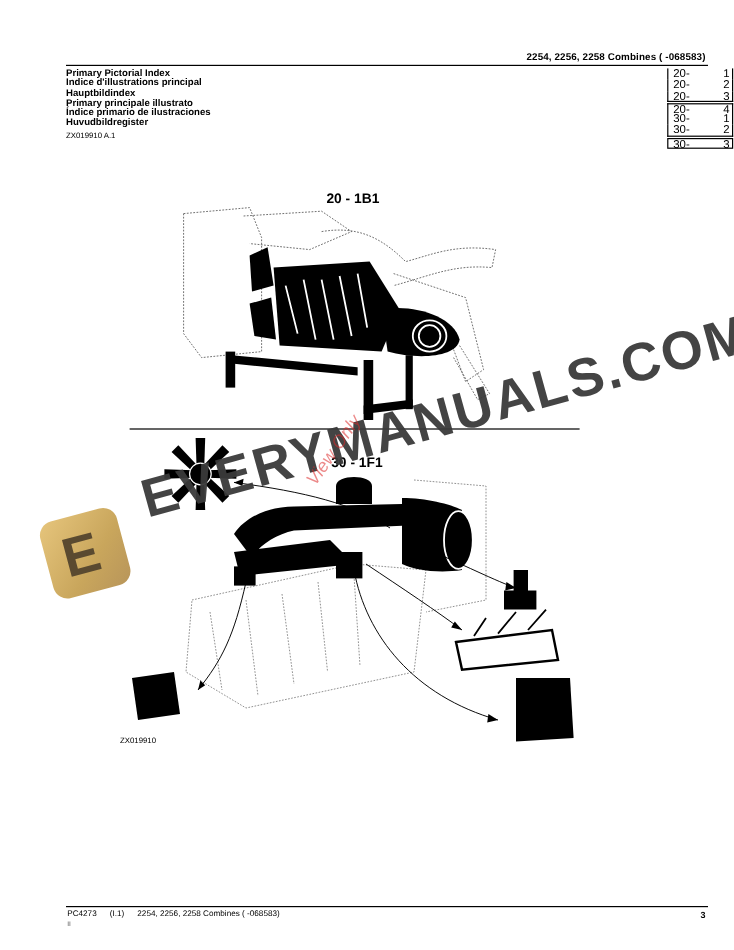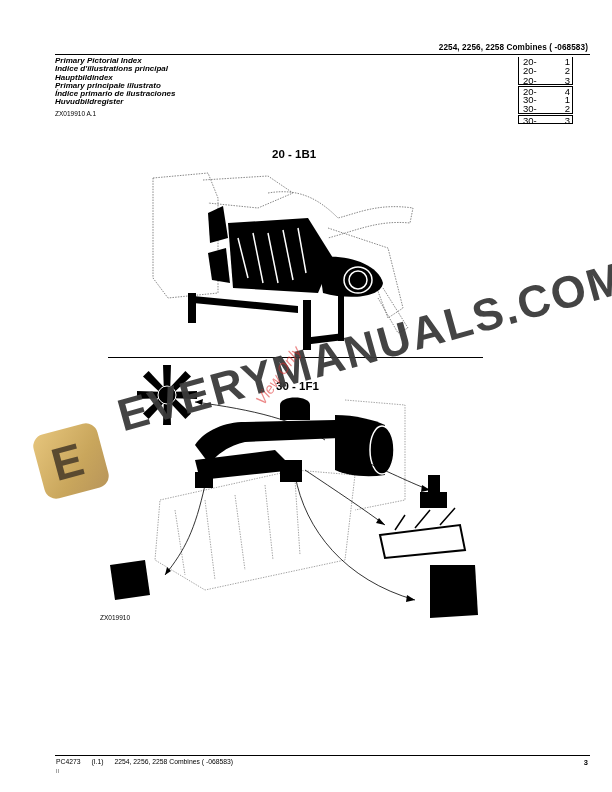--- a/index.html
+++ b/index.html
@@ -1,24 +1,24 @@
 <!DOCTYPE html>
 <html><head>
 <meta charset="utf-8">
 <style>
   html, body { margin: 0; padding: 0; background: #ffffff; }
   body { width: 612px; height: 792px; position: relative; overflow: hidden;
          font-family: "Liberation Sans", sans-serif; color: #000; }
   .abs { position: absolute; }
   .hdr-title { right: 24px; top: 43px; font-size: 8.2px; font-weight: bold; letter-spacing: 0.1px; white-space: nowrap; }
   .hdr-rule { left: 55px; top: 54px; width: 535px; height: 1.3px; background: #000; }
-  .idx-titles { left: 55px; top: 57px; font-size: 8px; font-weight: bold; line-height: 8.3px; font-style: italic; }
+  .idx-titles { left: 55px; top: 57px; font-size: 8px; font-weight: bold; line-height: 8.3px; }
   .idx-titles div { white-space: nowrap; }
   .fig-ref { left: 55px; top: 110px; font-size: 6.5px; }
-  .idx-box { left: 518px; top: 57px; width: 55px; font-size: 9.5px; }
+  .idx-box { left: 556px; top: 57px; width: 55px; font-size: 9.5px; }
   .idx-row { height: 9.3px; line-height: 9.3px; display: flex; justify-content: space-between; padding: 0 2px 0 4px; box-sizing: border-box;
              border-left: 1px solid #000; border-right: 1px solid #000; }
   .idx-row.ul { border-bottom: 1px solid #000; }
   .idx-row.gap { margin-top: 1px; border-top: 1px solid #000; }
   .fig-label { font-size: 11.5px; font-weight: bold; white-space: nowrap; }
   .sep { left: 108px; top: 357px; width: 375px; height: 1.2px; background: #000; }
   .zx { left: 100px; top: 614px; font-size: 6.5px; }
   .ftr-rule { left: 55px; top: 755px; width: 535px; height: 1.2px; background: #000; }
   .ftr-text { left: 56px; top: 758px; font-size: 6.8px; white-space: nowrap; }
   .ftr-text span { margin-right: 9px; }
@@ -71,21 +71,21 @@
   <div class="idx-row ul">
       <span>30-</span>
       <span>2</span>
     </div>
   <div class="idx-row gap ul">
       <span>30-</span>
       <span>3</span>
     </div>
 </div>
 
-<div class="abs fig-label" style="left:272px; top:148px;text-align:center;">20 - 1B1</div>
+<div class="abs fig-label" style="left:272px; top:160px;text-align:center;">20 - 1B1</div>
 <svg class="abs" style="left:148px; top:168px;" width="270" height="185" viewBox="0 0 270 185">
   <g fill="none" stroke="#555" stroke-width="0.7" stroke-dasharray="1.5 1.2">
     <path d="M5 10 L60 5 L70 30 L70 125 L20 130 L5 110 Z"></path>
     <path d="M55 12 L120 8 L145 25 L110 40 L60 35"></path>
     <path d="M120 25 C150 20 170 30 190 50 C210 45 230 35 265 40 L262 55 C230 52 210 62 180 70"></path>
     <path d="M180 60 L240 80 L255 140 L240 150 L225 110"></path>
     <path d="M235 120 L260 160 L250 165 L230 130"></path>
   </g>
   <g fill="#000">
     <path d="M60 45 L75 38 L80 70 L62 75 Z"></path>

